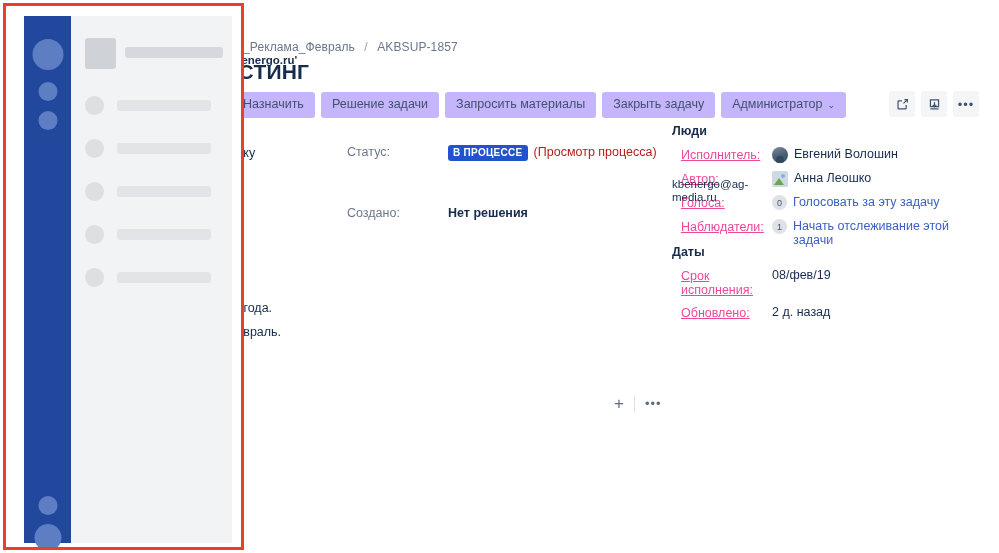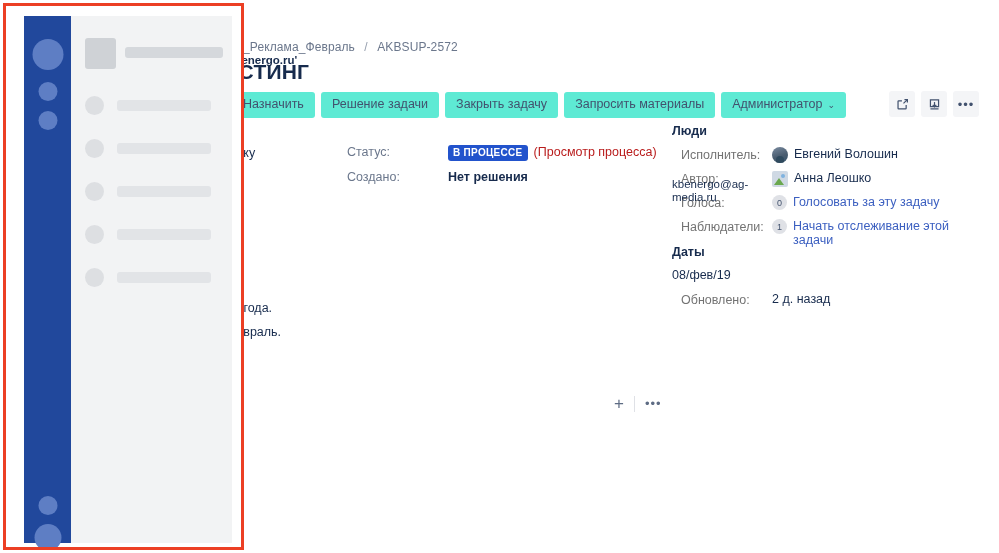--- a/index.html
+++ b/index.html
@@ -56,21 +56,21 @@
 
   
   .toolbar {
     position: absolute;
     left: 232px; top: 92px;
     display: flex;
     gap: 6px;
     align-items: center;
   }
   .tb-btn {
-    background: #5eead4;
+    background: #c4b5fd;
     border: none;
     border-radius: 3px;
     color: #42526e;
     font-size: 12.5px;
     font-family: inherit;
     padding: 6px 11px 7px;
     line-height: 1;
     cursor: pointer;
     white-space: nowrap;
   }
@@ -117,21 +117,21 @@
     padding: 2px 5px 3px;
     border-radius: 3px;
     vertical-align: middle;
   }
   .status-link {
     color: #b91c1c;
     margin-left: 6px;
     font-size: 12.5px;
     cursor: pointer;
   }
-  .val-strong { font-weight: bold; color: #172b4d; }
+  .val-strong { font-weight: bold; color: #172b4d; margin-top: 36px; }
 
   
   .body-frag {
     position: absolute;
     font-size: 12.5px;
     color: #172b4d;
     white-space: nowrap;
   }
   .frag-a { left: 226px; top: 146px; }
   .frag-b { left: 226px; top: 301px; }
@@ -177,23 +177,24 @@
 
   .p-row {
     display: flex;
     align-items: flex-start;
     margin-bottom: 8px;
     min-height: 16px;
   }
   .p-label {
     width: 100px;
     flex: none;
-    color: #737373;
+    color: #ec4899;
     padding-left: 9px;
     padding-top: 1px;
+    text-decoration: underline;
   }
   .p-value {
     color: #172b4d;
     display: flex;
     align-items: flex-start;
     gap: 6px;
     position: relative;
   }
   .avatar {
     width: 16px; height: 16px;
@@ -331,31 +332,31 @@
 </head>
 <body>
 
 <div id="screen">
 
   <div class="issue-page">
 
     <div class="breadcrumb">
       <span>КБ_Реклама_Февраль</span>
       <span class="sep">/</span>
-      <span>AKBSUP-2572</span>
+      <span>AKBSUP-1857</span>
     </div>
 
     <div class="subtitle-line">kbenergo.ru'</div>
     <div class="page-title">ОСТИНГ</div>
 
     <div class="toolbar">
       <button class="tb-btn">Назначить</button>
       <button class="tb-btn">Решение задачи</button>
+      <button class="tb-btn">Запросить материалы</button>
       <button class="tb-btn">Закрыть задачу</button>
-      <button class="tb-btn">Запросить материалы</button>
       <button class="tb-btn">
         <span>Администратор</span><span class="chev">⌄</span>
       </button>
     </div>
 
     <div class="toolbar-right">
       <button class="icon-btn">
         <span>
           <svg width="13" height="13" viewBox="0 0 16 16" fill="none" stroke="#42526e" stroke-width="1.5">
             <path d="M12.5 8.5v4.2a.8.8 0 0 1-.8.8H3.3a.8.8 0 0 1-.8-.8V4.3a.8.8 0 0 1 .8-.8h4"></path>
@@ -437,20 +438,21 @@
         </div>
       </div>
     </div>
 
     <div class="reporter-email">kbenergo@ag-media.ru</div>
 
     <div class="panel dates-panel">
       <div class="panel-title">Даты</div>
 
       <div class="p-row">
+        <div class="p-label">Срок исполнения:</div>
         <div class="p-value">08/фев/19</div>
       </div>
       <div class="p-row">
         <div class="p-label">Обновлено:</div>
         <div class="p-value">2 д. назад</div>
       </div>
     </div>
   </div>
 
   <div class="overlay-card">

